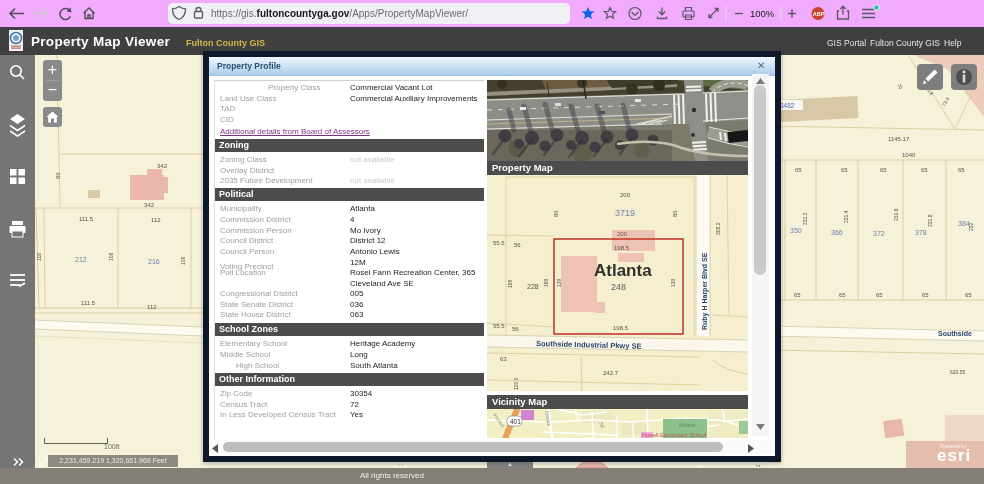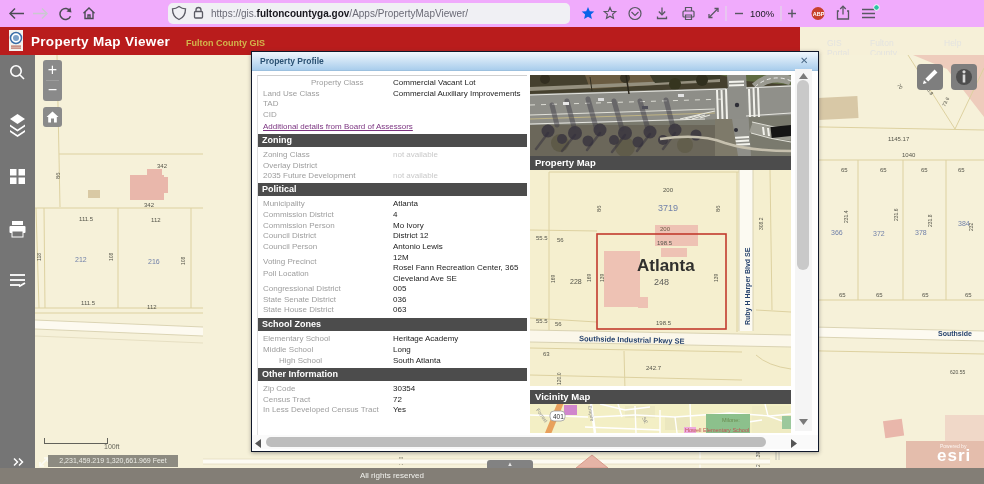--- a/index.html
+++ b/index.html
@@ -4,35 +4,35 @@
 <style>
 html,body{margin:0;padding:0;}
 body{width:984px;height:484px;overflow:hidden;font-family:"Liberation Sans",sans-serif;position:relative;background:#f6f0d8;}
 .abs{position:absolute;}
 
 #chrome{left:0;top:0;width:984px;height:27px;background:#f0abfc;}
 #urlbar{left:168px;top:3px;width:402px;height:21px;background:#f0f0f4;border-radius:5px;}
 #urltext{left:211px;top:8px;font-size:10px;color:#6a6a75;}
 #urltext b{color:#19181f;font-weight:bold;}
 
-#apphdr{left:0;top:27px;width:800px;height:28px;background:#b91c1c;}
+#apphdr{left:0;top:27px;width:984px;height:28px;background:#404040;}
 #logo{left:9px;top:3px;width:14px;height:21px;background:#f4f2ee;}
 #apptitle{left:31px;top:7px;font-size:13.5px;font-weight:bold;color:#fff;letter-spacing:.3px;}
 #fcgis{left:186px;top:11px;font-size:9px;font-weight:bold;color:#d2b54c;}
 .hlink{top:11px;font-size:8.5px;color:#e3e3e0;}
 
 #sidebar{left:0;top:55px;width:35px;height:413px;background:#757575;}
 
 #map{left:35px;top:55px;width:949px;height:413px;background:#f6f1d9;overflow:hidden;}
 
 #btmbar{left:0;top:468px;width:984px;height:16px;background:rgba(120,116,110,.92);}
 #btmtab{left:487px;top:460px;width:46px;height:8px;background:#828282;border-radius:3px 3px 0 0;color:#e8e8e8;font-size:6px;text-align:center;line-height:8px;}
 #allrights{left:0;top:471px;width:784px;text-align:center;font-size:8px;color:#f2f2ee;}
 
-#modal{left:203px;top:51px;width:566px;height:399px;background:#fff;border:1px solid #0f172a;box-shadow:0 1px 4px rgba(60,60,60,.45);margin-left:48px;}
+#modal{left:203px;top:51px;width:566px;height:399px;background:#fff;border:6px solid #0f172a;box-shadow:0 1px 4px rgba(60,60,60,.45);}
 #mtitle{left:0;top:0;width:566px;height:18px;background:linear-gradient(#f0f7fd,#a9cdec);border-bottom:1px solid #9cc0de;}
 #mtitletext{left:8px;top:4px;font-size:8.5px;font-weight:bold;color:#2a5173;}
 #mclose{left:548px;top:3px;font-size:10px;color:#4a6a88;}
 #mtable{left:5px;top:23px;width:269px;height:360px;border-top:1px solid #cfcfcf;border-left:1px solid #e0e0e0;}
 .secbar{position:absolute;left:0px;width:269px;height:13px;background:#4c4c4c;color:#fff;font-size:9px;font-weight:bold;line-height:13.5px;padding-left:4px;box-sizing:border-box;}
 .lbl{position:absolute;left:5px;font-size:8px;color:#9d9d9d;white-space:nowrap;}
 .val{position:absolute;left:135px;font-size:8px;color:#1c1c1c;white-space:nowrap;}
 .na{color:#c9c9c9;}
 #asslink{position:absolute;left:5px;font-size:8px;color:#7b3380;text-decoration:underline;white-space:nowrap;}
 .rhdr{width:261px;height:14px;background:#4c4c4c;color:#fff;font-size:9.5px;font-weight:bold;line-height:14.5px;padding-left:5px;box-sizing:border-box;}
@@ -327,21 +327,21 @@
     <div class="lbl" style="top:134px;">Commission District</div>
       <div class="val" style="top:134px;">4</div>
     <div class="lbl" style="top:144.5px;">Commission Person</div>
       <div class="val" style="top:144.5px;">Mo Ivory</div>
     <div class="lbl" style="top:155px;">Council District</div>
       <div class="val" style="top:155px;">District 12</div>
     <div class="lbl" style="top:166px;">Council Person</div>
       <div class="val" style="top:166px;">Antonio Lewis</div>
     <div class="lbl" style="top:181px;">Voting Precinct</div>
       <div class="val" style="top:176.5px;">12M</div>
-    <div class="lbl" style="top:193px;text-align:center;">Poll Location</div>
+    <div class="lbl" style="top:187px;text-align:center;">Poll Location</div>
       <div class="val" style="top:187px;">Rosel Fann Recreation Center, 365</div>
     <div class="val" style="top:197.5px;">Cleveland Ave SE</div>
     <div class="lbl" style="top:208px;">Congressional District</div>
       <div class="val" style="top:208px;">005</div>
     <div class="lbl" style="top:218.5px;">State Senate District</div>
       <div class="val" style="top:218.5px;">036</div>
     <div class="lbl" style="top:229px;">State House District</div>
       <div class="val" style="top:229px;">063</div>
     <div class="secbar" style="top:242px;">School Zones</div>
     <div class="lbl" style="top:258px;">Elementary School</div>

